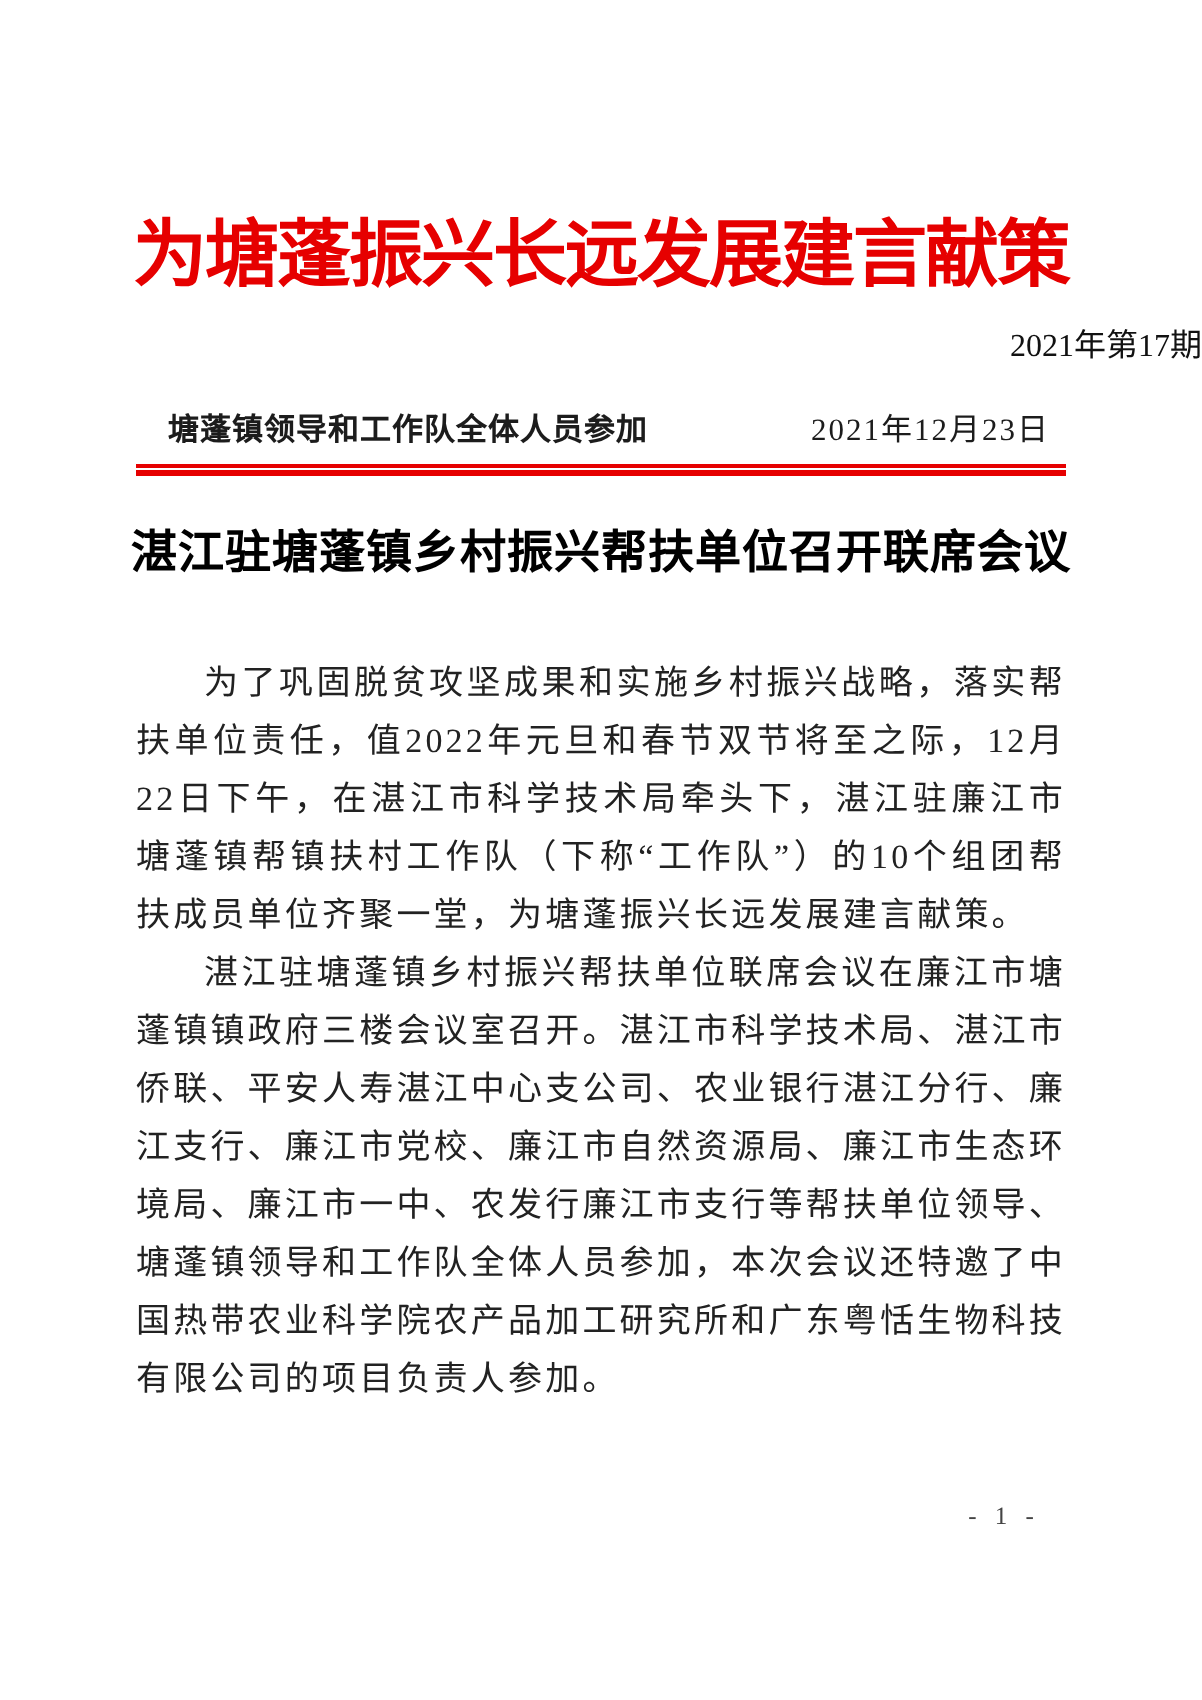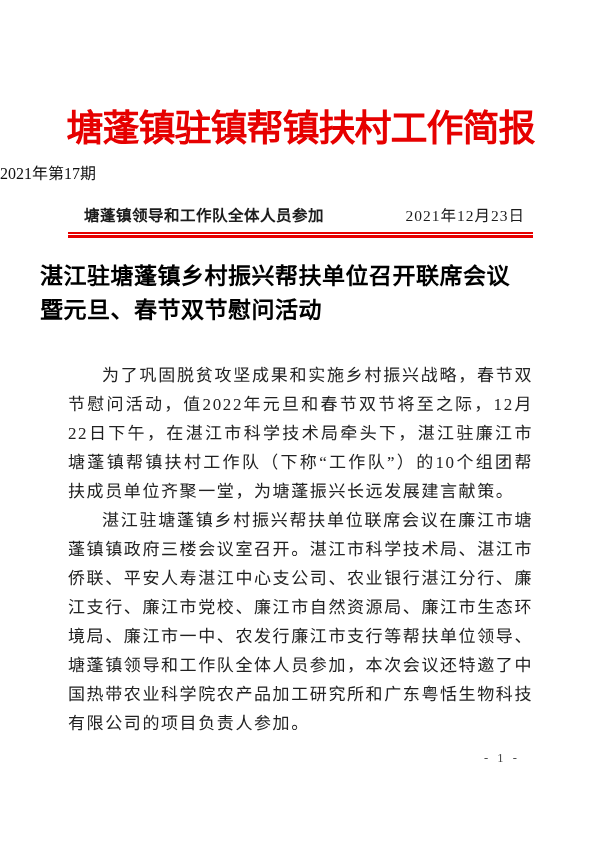--- a/index.html
+++ b/index.html
@@ -21,21 +21,21 @@
     text-align:center;
     font-size:37px;
     line-height:50px;
     font-weight:bold;
     color:var(--accent-red);
     letter-spacing:-1px;
     white-space:nowrap;
   }
   .issue-line{
     margin-top:10px;
-    text-align:left;
+    text-align:right;
     font-size:16px;
     line-height:20px;
     color:#111;
   }
   .masthead{
     margin:22px 76px 0 84px;
     display:flex;
     justify-content:space-between;
     align-items:baseline;
     font-size:15.5px;
@@ -45,21 +45,21 @@
   .masthead .date{letter-spacing:1px;margin-left:23px;}
   .red-rule{
     margin:6px 68px 0 68px;
     height:1px;
     border-top:2px solid var(--accent-red);
     border-bottom:3px solid var(--accent-red);
     background:#fff;
   }
   .article-heading{
     margin:21px 40px 0 40px;
-    text-align:left;
+    text-align:center;
     font-weight:bold;
     font-size:23px;
     line-height:34px;
     color:#000;
     font-family:"Liberation Sans","DejaVu Sans",sans-serif;
     letter-spacing:0.5px;
   }
   .body-text{
     margin:34px 68px 0 68px;
     font-size:17px;
@@ -82,36 +82,35 @@
     letter-spacing:3px;
     color:#444;
     font-family:"Liberation Serif","DejaVu Serif",serif;
   }
 </style>
 </head>
 <body>
 
 <div class="page">
 
-  <div class="doc-title">塘蓬镇驻镇帮镇扶村工作简报</div>
+  <div class="doc-title">为塘蓬振兴长远发展建言献策</div>
 
   <div class="issue-line">2021年第17期</div>
 
   <div class="masthead">
     <span class="author">塘蓬镇领导和工作队全体人员参加</span>
     <span class="date">2021年12月23日</span>
   </div>
 
   <div class="red-rule"></div>
 
   <div class="article-heading">
     <div>湛江驻塘蓬镇乡村振兴帮扶单位召开联席会议</div>
-    <div>暨元旦、春节双节慰问活动</div>
   </div>
 
   <div class="body-text">
-    <p>为了巩固脱贫攻坚成果和实施乡村振兴战略，春节双节慰问活动，值2022年元旦和春节双节将至之际，12月22日下午，在湛江市科学技术局牵头下，湛江驻廉江市塘蓬镇帮镇扶村工作队（下称“工作队”）的10个组团帮扶成员单位齐聚一堂，为塘蓬振兴长远发展建言献策。</p>
+    <p>为了巩固脱贫攻坚成果和实施乡村振兴战略，落实帮扶单位责任，值2022年元旦和春节双节将至之际，12月22日下午，在湛江市科学技术局牵头下，湛江驻廉江市塘蓬镇帮镇扶村工作队（下称“工作队”）的10个组团帮扶成员单位齐聚一堂，为塘蓬振兴长远发展建言献策。</p>
     <p>湛江驻塘蓬镇乡村振兴帮扶单位联席会议在廉江市塘蓬镇镇政府三楼会议室召开。湛江市科学技术局、湛江市侨联、平安人寿湛江中心支公司、农业银行湛江分行、廉江支行、廉江市党校、廉江市自然资源局、廉江市生态环境局、廉江市一中、农发行廉江市支行等帮扶单位领导、塘蓬镇领导和工作队全体人员参加，本次会议还特邀了中国热带农业科学院农产品加工研究所和广东粤恬生物科技有限公司的项目负责人参加。</p>
   </div>
 
   <div class="page-number">- 1 -</div>
 
 </div>
 
 </body></html>

